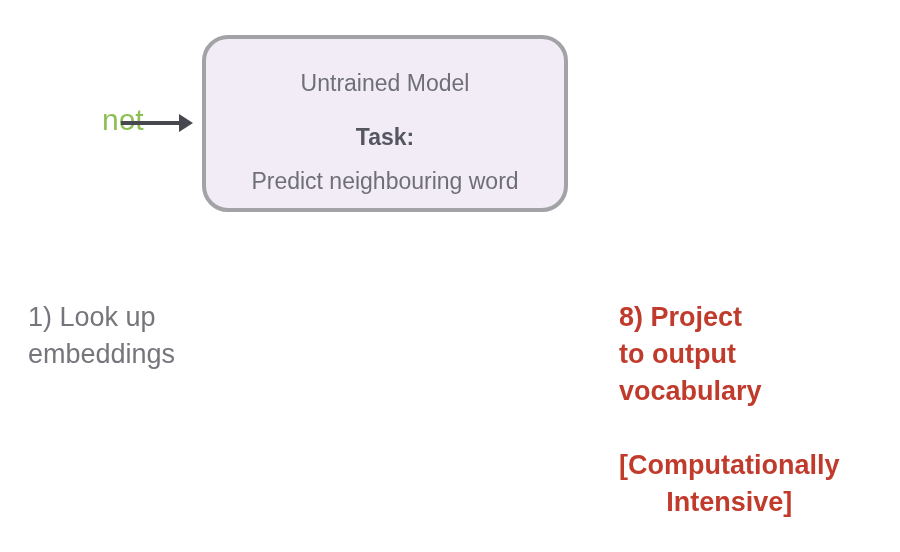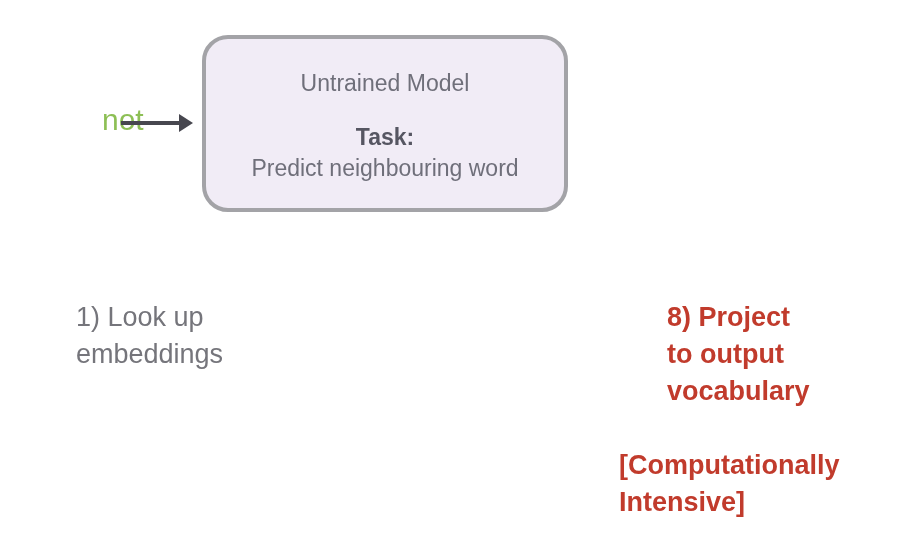--- a/index.html
+++ b/index.html
@@ -76,47 +76,47 @@
     text-align: center;
     color: var(--box-text);
     font-size: 23px;
   }
   .model-box .box-title { margin-top: 31px; }
   .model-box .task-label {
     margin-top: 27px;
     font-weight: bold;
     color: var(--box-text-bold);
   }
-  .model-box .task-desc { margin-top: 4px; }
+  .model-box .task-desc { margin-top: 17px; }
 
   .step {
     position: absolute;
     top: 299px;
     font-size: 27px;
     line-height: 37px;
     color: var(--step-gray);
     white-space: pre-line;
-    margin-left: 48px;
   }
   .step-1 { left: 28px; }
   .step-2 { left: 325px; }
   .step-3 {
     left: 619px;
     color: var(--highlight-red);
     font-weight: bold;
   }
   .step-note {
     position: absolute;
     left: 619px;
     top: 447px;
     font-size: 27px;
     line-height: 37px;
     color: var(--highlight-red);
     font-weight: bold;
     white-space: pre-line;
+    text-align: center;
   }
 </style>
 </head>
 <body>
 
 <div class="canvas">
 
   <span class="input-word">not</span>
 
   <div class="input-arrow">

